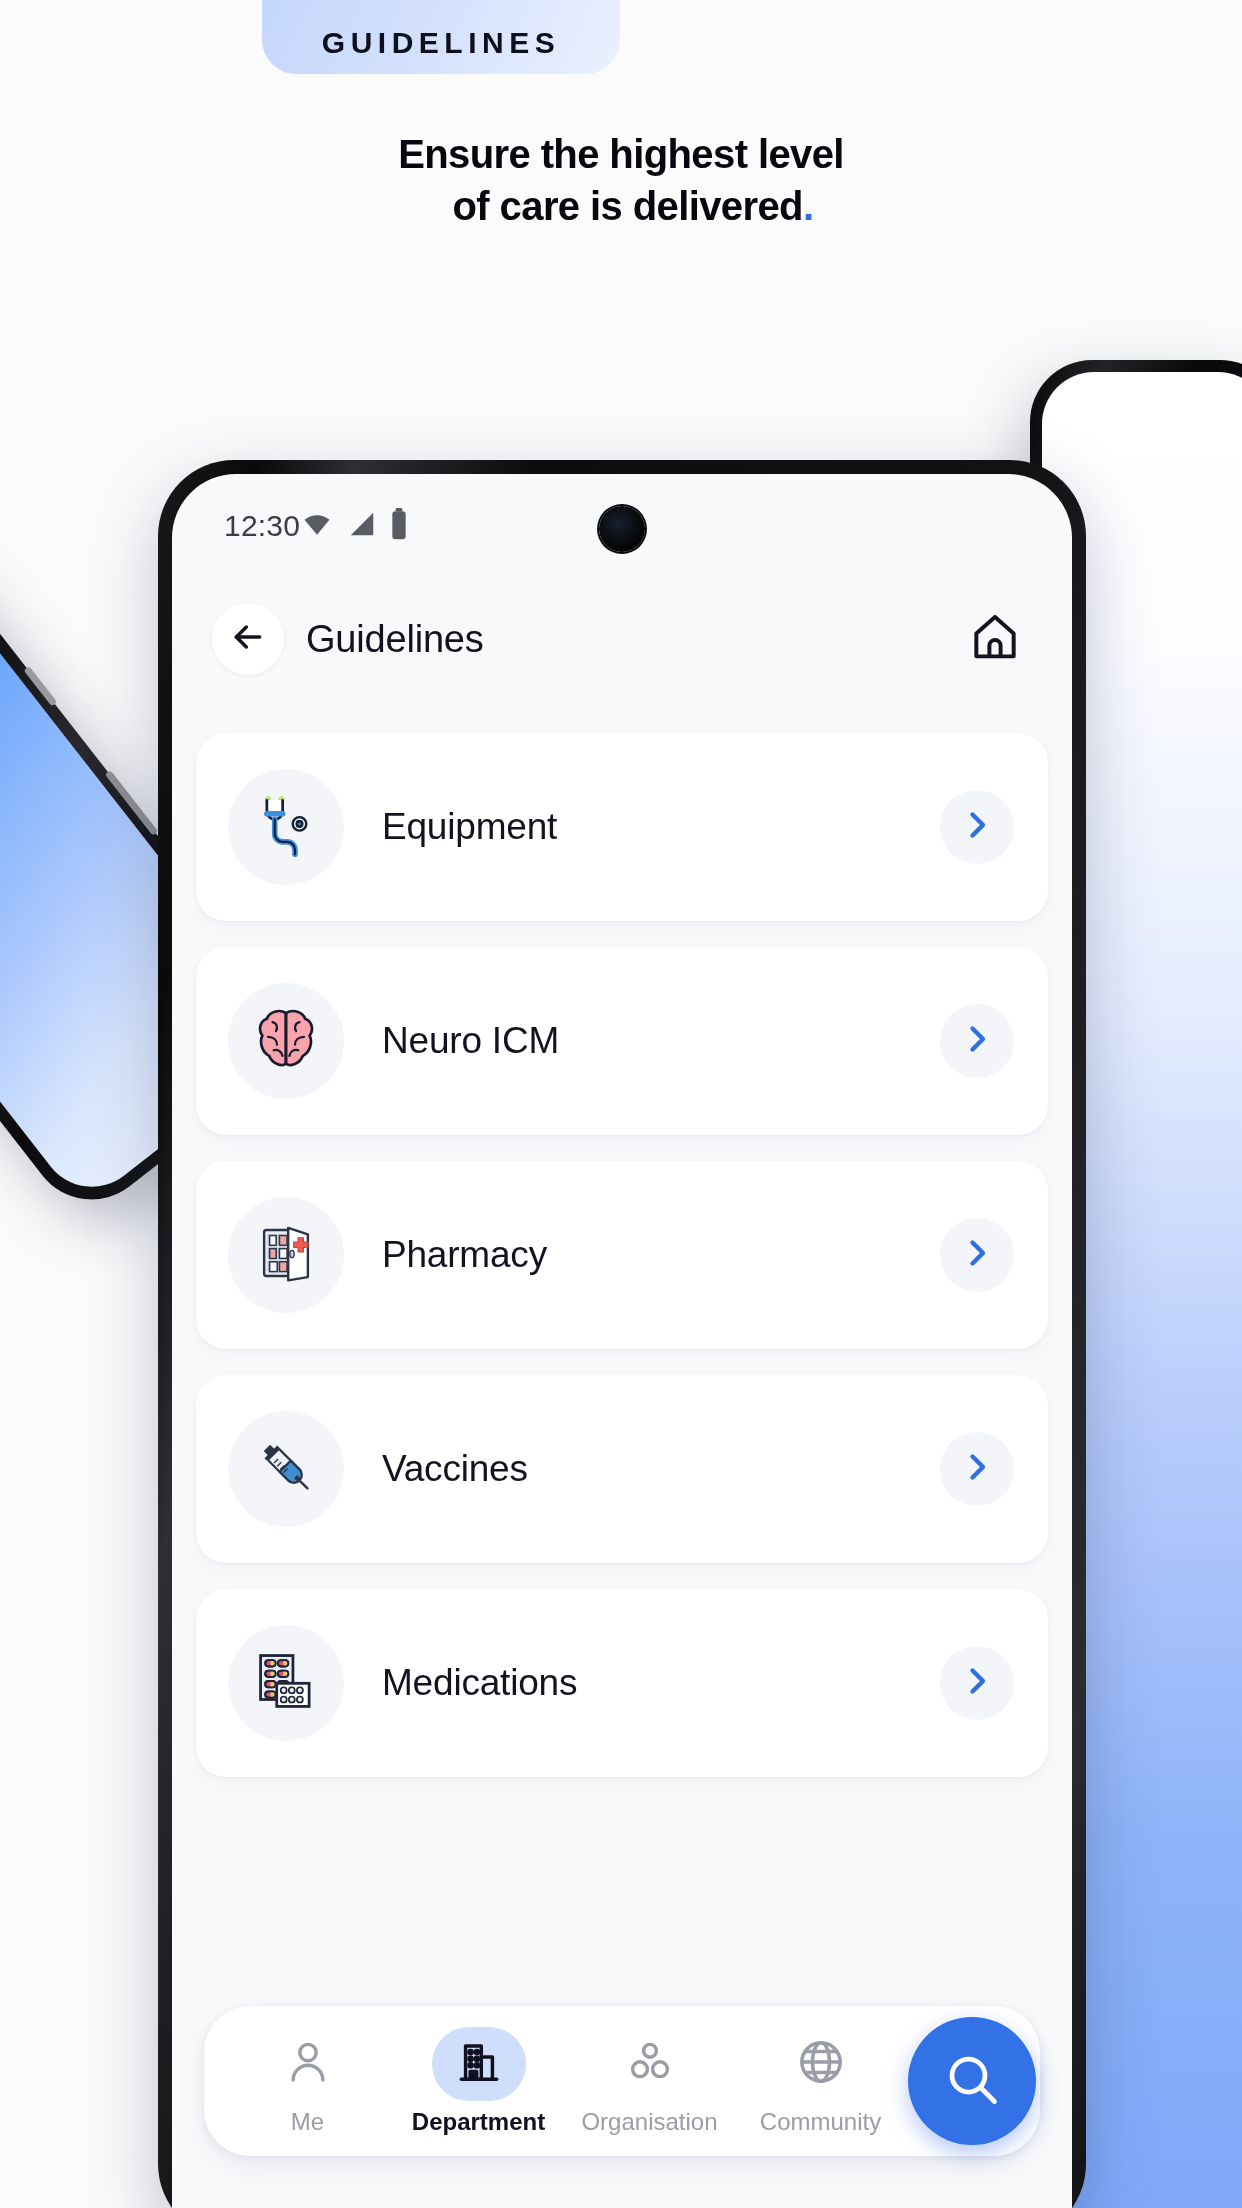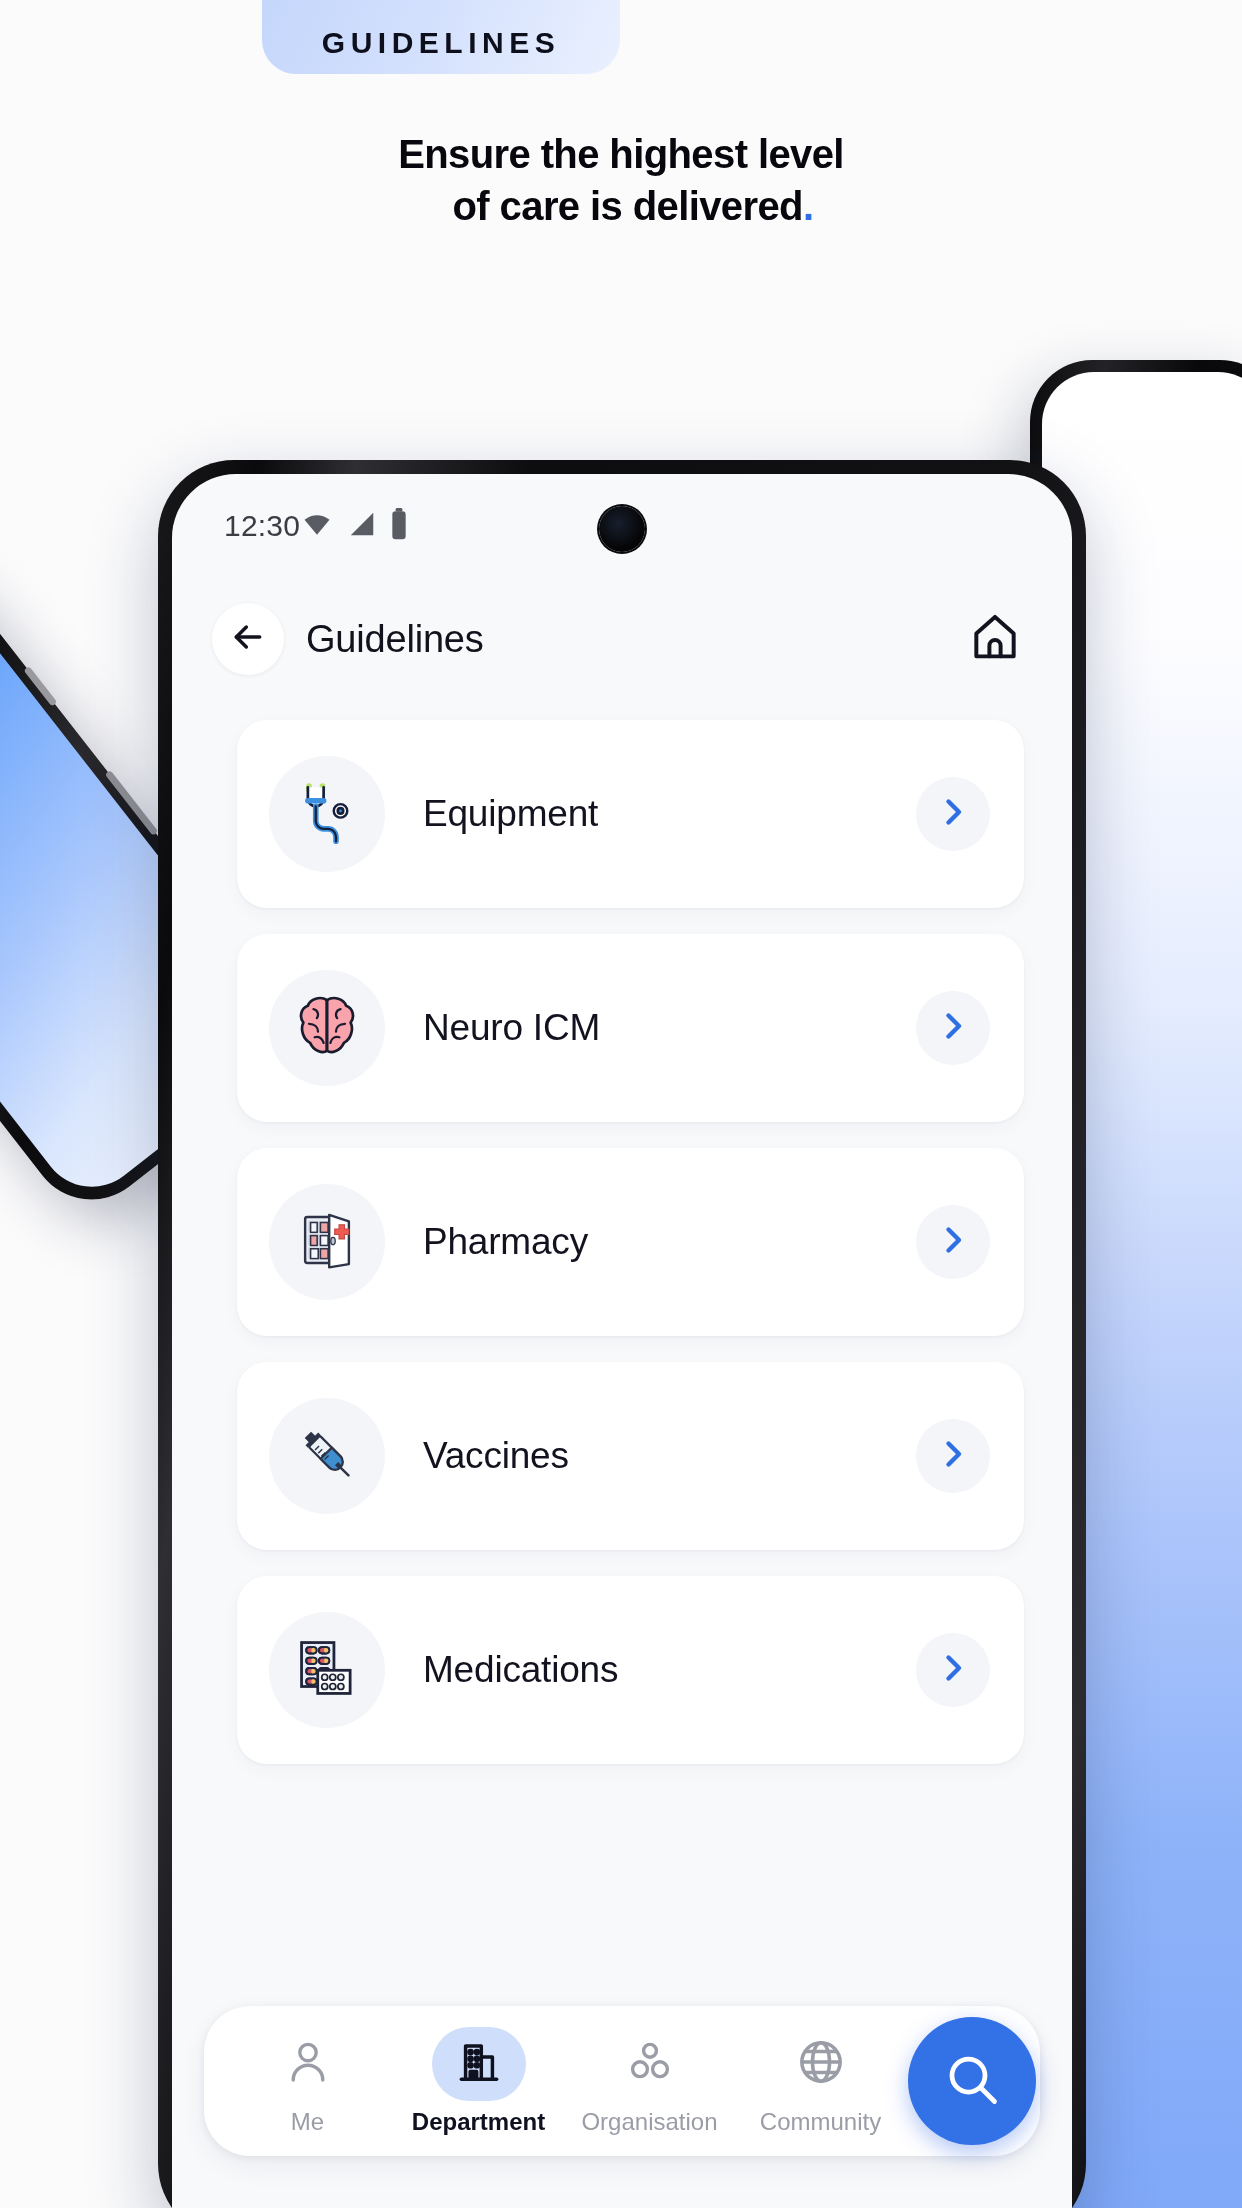--- a/index.html
+++ b/index.html
@@ -106,21 +106,21 @@
     width:72px;height:72px;border-radius:50%;background:#ffffff;
     display:flex;align-items:center;justify-content:center;
     box-shadow:0 1px 4px rgba(20,30,60,.07);flex:0 0 auto;
   }
   .appbar-title{
     margin-left:22px;font-size:38px;font-weight:400;color:#11121c;letter-spacing:-0.2px;
   }
   .home-btn{margin-left:auto;width:66px;height:66px;display:flex;align-items:center;justify-content:center;}
 
   
-  .list{position:absolute;top:246px;left:0;right:0;padding:0 48px;box-sizing:border-box;margin-left:17px;}
+  .list{position:absolute;top:259px;left:0;right:0;padding:0 24px;box-sizing:border-box;}
   .card{
     background:#ffffff;border-radius:30px;height:188px;margin-bottom:26px;
     display:flex;align-items:center;padding:0 34px 0 32px;box-sizing:border-box;
     box-shadow:0 1px 3px rgba(25,35,70,.05), 0 6px 18px rgba(25,35,70,.035);
   }
   .ic-circle{
     width:116px;height:116px;border-radius:50%;background:#f4f5f8;
     display:flex;align-items:center;justify-content:center;flex:0 0 auto;
   }
   .card-label{

